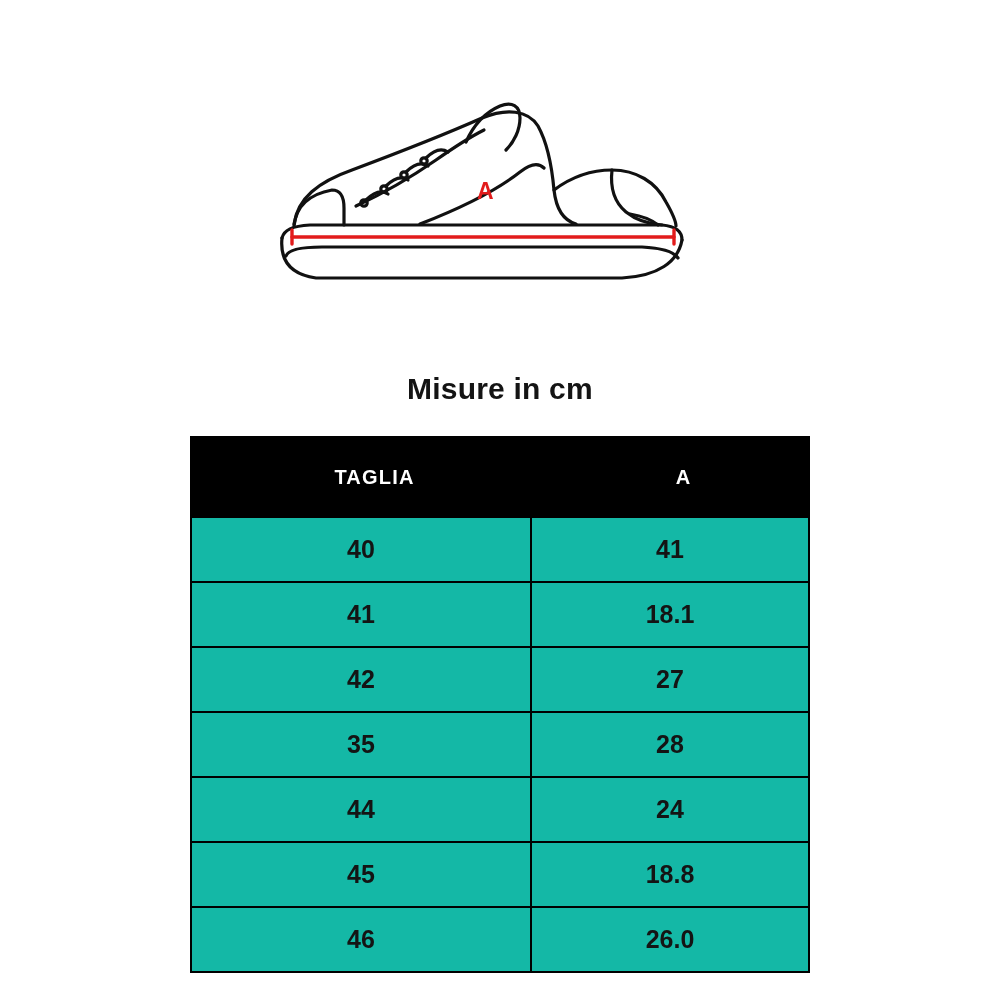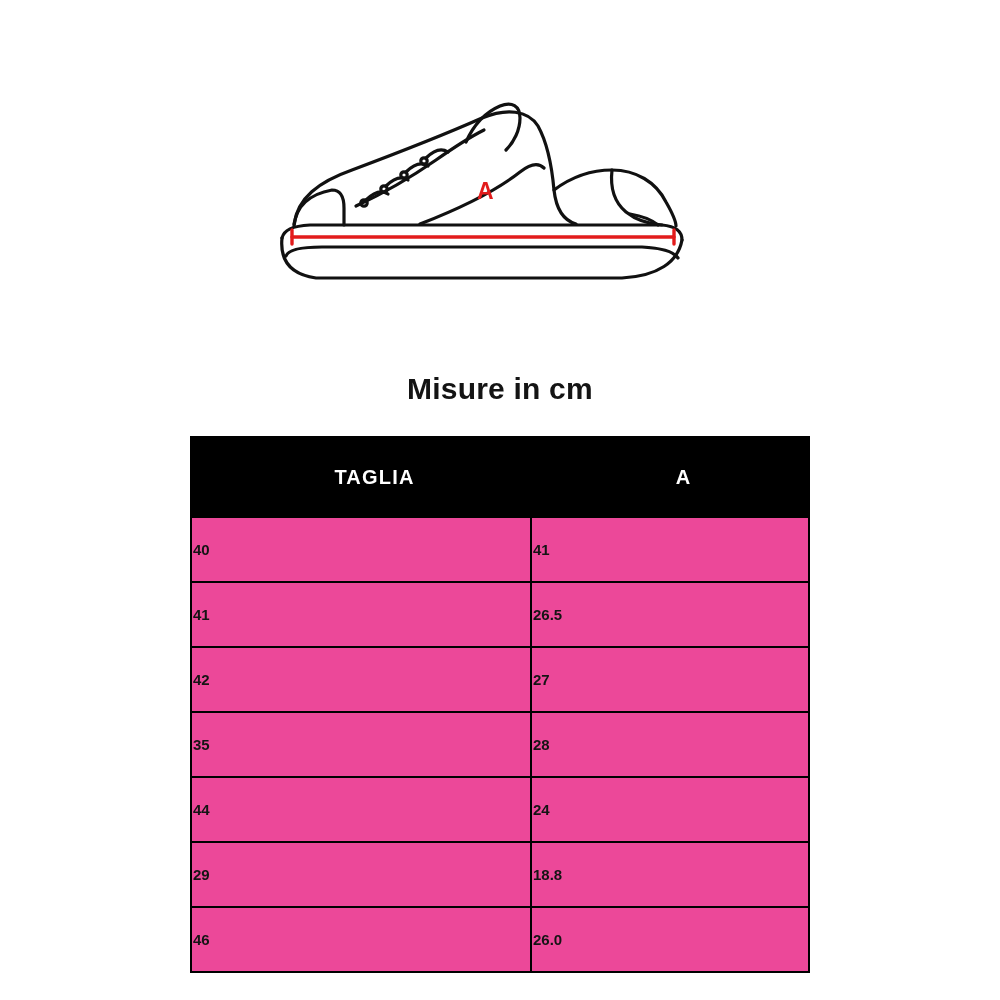--- a/index.html
+++ b/index.html
@@ -72,26 +72,26 @@
     font-size: 20px;
     font-weight: bold;
     letter-spacing: 1.2px;
     height: 76px;
     text-align: center;
     border: 2px solid #000000;
     padding-left: 28px;
   }
   table.size-table td {
     height: 61px;
-    text-align: left;
-    font-size: 15px;
+    text-align: center;
+    font-size: 25px;
     font-weight: bold;
     color: #141414;
     border: 2px solid #000000;
-    background: #ec4899;
+    background: #14b8a6;
   }
   table.size-table th:first-child,
   table.size-table td:first-child {
     width: 50%;
   }
 </style>
 </head>
 <body>
 
 <div class="page">
@@ -151,36 +151,36 @@
           <th>A</th>
         </tr>
       </thead>
       <tbody>
         <tr>
           <td>40</td>
           <td>41</td>
         </tr>
         <tr>
           <td>41</td>
-          <td>26.5</td>
+          <td>18.1</td>
         </tr>
         <tr>
           <td>42</td>
           <td>27</td>
         </tr>
         <tr>
           <td>35</td>
           <td>28</td>
         </tr>
         <tr>
           <td>44</td>
           <td>24</td>
         </tr>
         <tr>
-          <td>29</td>
+          <td>45</td>
           <td>18.8</td>
         </tr>
         <tr>
           <td>46</td>
           <td>26.0</td>
         </tr>
       </tbody>
     </table>
   </div>
 

